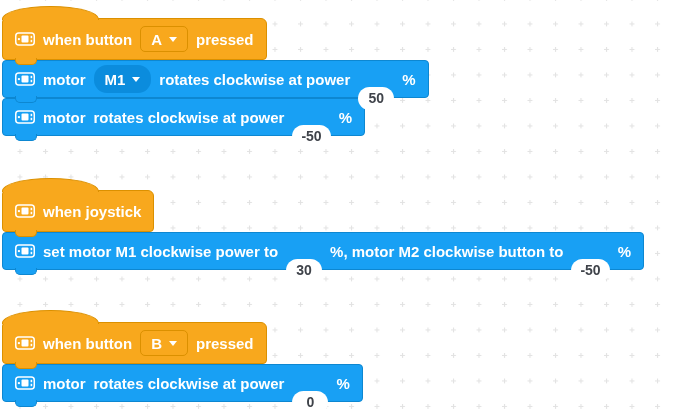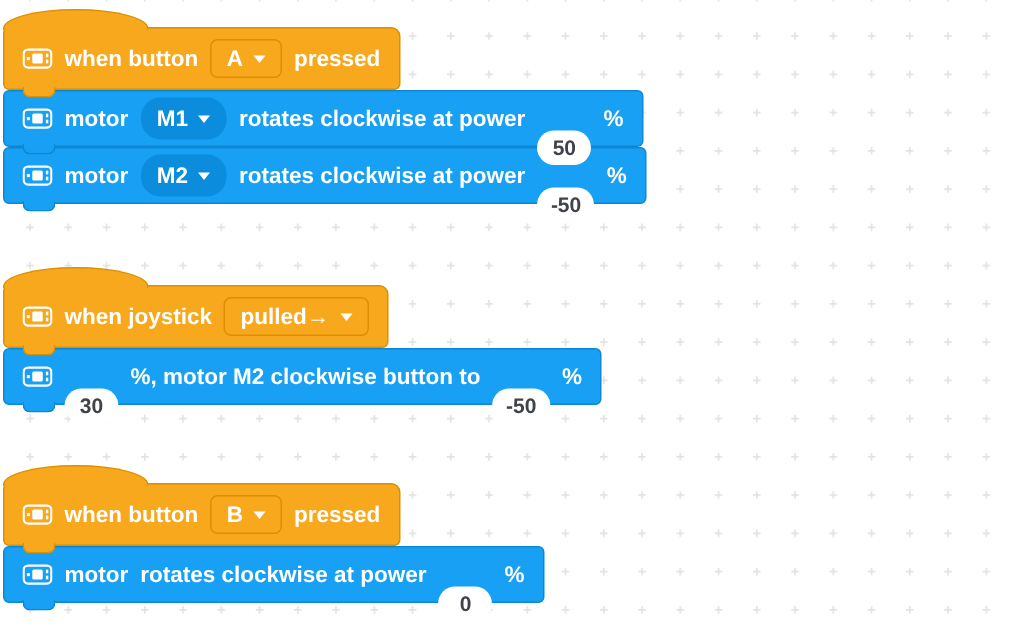--- a/index.html
+++ b/index.html
@@ -110,24 +110,20 @@
       <span class="icon">
         <svg width="20" height="14" viewBox="0 0 20 14">
           <rect x="0.75" y="1" width="18.5" height="12" rx="3" fill="none" stroke="#fff" stroke-width="1.5"></rect>
           <rect x="6.5" y="3.6" width="7" height="6.8" rx="1" fill="#fff"></rect>
           <rect x="2.9" y="6.1" width="2" height="2" fill="#fff"></rect>
           <rect x="15.6" y="3.8" width="1.6" height="2.4" fill="#fff"></rect>
           <rect x="15.6" y="7.8" width="1.6" height="2.4" fill="#fff"></rect>
         </svg>
       </span>
       <span class="lbl">motor</span>
-      <span class="dd-pill">
-        <span>M2</span>
-        <span class="caret"></span>
-      </span>
       <span class="lbl">rotates clockwise at power</span>
       <span class="num">-50</span>
       <span class="lbl">%</span>
     </div>
   </div>
 
   <div class="stack" style="left:2px; top:190px;">
 
     <div class="block hat">
       <span class="dome"></span>
@@ -135,37 +131,34 @@
       <span class="icon">
         <svg width="20" height="14" viewBox="0 0 20 14">
           <rect x="0.75" y="1" width="18.5" height="12" rx="3" fill="none" stroke="#fff" stroke-width="1.5"></rect>
           <rect x="6.5" y="3.6" width="7" height="6.8" rx="1" fill="#fff"></rect>
           <rect x="2.9" y="6.1" width="2" height="2" fill="#fff"></rect>
           <rect x="15.6" y="3.8" width="1.6" height="2.4" fill="#fff"></rect>
           <rect x="15.6" y="7.8" width="1.6" height="2.4" fill="#fff"></rect>
         </svg>
       </span>
       <span class="lbl">when joystick</span>
-      <span class="dd-bordered">
-        <span>pulled→</span>
-        <span class="caret"></span>
-      </span>
-    </div>
-
-    <div class="block stmt">
-      <span class="tab"></span>
-      <span class="icon">
-        <svg width="20" height="14" viewBox="0 0 20 14">
-          <rect x="0.75" y="1" width="18.5" height="12" rx="3" fill="none" stroke="#fff" stroke-width="1.5"></rect>
-          <rect x="6.5" y="3.6" width="7" height="6.8" rx="1" fill="#fff"></rect>
-          <rect x="2.9" y="6.1" width="2" height="2" fill="#fff"></rect>
-          <rect x="15.6" y="3.8" width="1.6" height="2.4" fill="#fff"></rect>
-          <rect x="15.6" y="7.8" width="1.6" height="2.4" fill="#fff"></rect>
-        </svg>
-      </span>
+    </div>
+
+    <div class="block stmt">
+      <span class="tab"></span>
+      <span class="icon">
+        <svg width="20" height="14" viewBox="0 0 20 14">
+          <rect x="0.75" y="1" width="18.5" height="12" rx="3" fill="none" stroke="#fff" stroke-width="1.5"></rect>
+          <rect x="6.5" y="3.6" width="7" height="6.8" rx="1" fill="#fff"></rect>
+          <rect x="2.9" y="6.1" width="2" height="2" fill="#fff"></rect>
+          <rect x="15.6" y="3.8" width="1.6" height="2.4" fill="#fff"></rect>
+          <rect x="15.6" y="7.8" width="1.6" height="2.4" fill="#fff"></rect>
+        </svg>
+      </span>
+      <span class="lbl">set motor M1 clockwise power to</span>
       <span class="num">30</span>
       <span class="lbl">%, motor M2 clockwise button to</span>
       <span class="num">-50</span>
       <span class="lbl">%</span>
     </div>
   </div>
 
   <div class="stack" style="left:2px; top:322px;">
 
     <div class="block hat">

